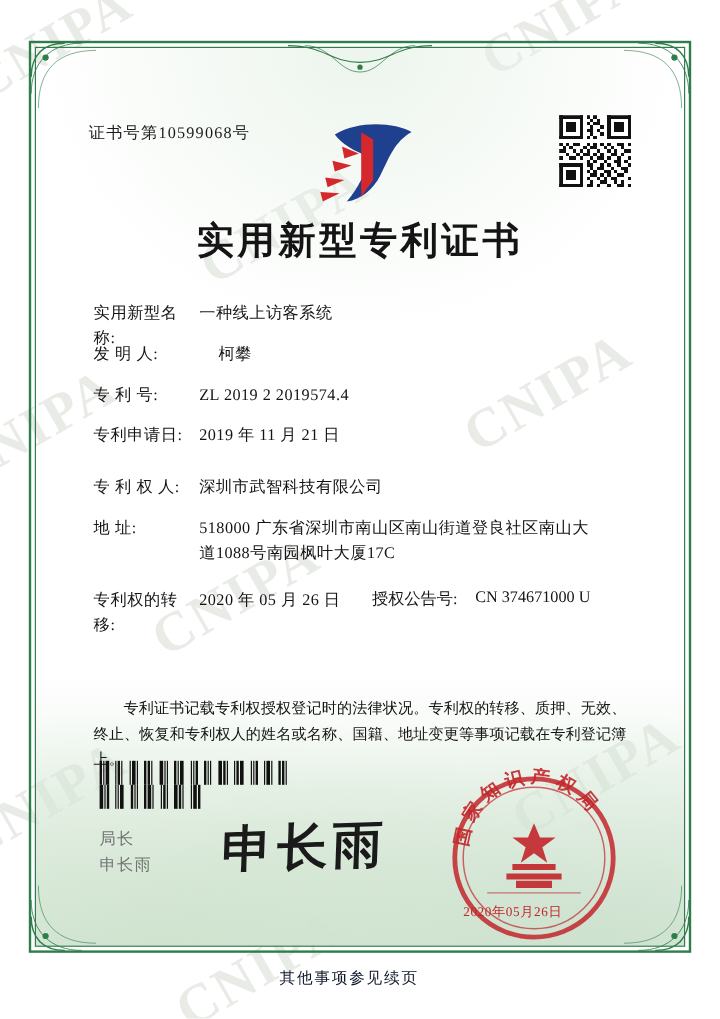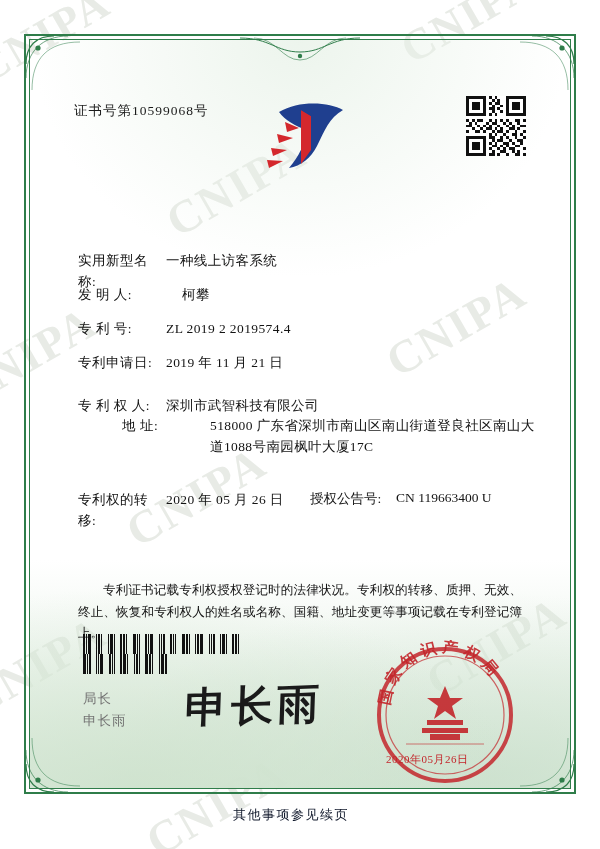--- a/index.html
+++ b/index.html
@@ -157,21 +157,21 @@
   }
   .field .val {
     flex: 1;
     letter-spacing: 0.4px;
   }
   .f1 { top: 251px; justify-content: flex-end; }
   .f2 { top: 285px; gap: 16px; }
   .f3 { top: 319px; }
   .f4 { top: 353px; }
   .f5 { top: 396px; }
-  .f6 { top: 416px; width: 420px; margin-left: 44px; }
+  .f6 { top: 430px; width: 420px; }
   .f7 { top: 490px; }
   .f7b {
     position: absolute;
     left: 310px;
     top: 490px;
     font-family: "Liberation Serif", serif;
     font-size: 13.5px;
     color: #141414;
     display: flex;
   }
@@ -453,20 +453,21 @@
         <rect x="16" y="19" width="1" height="1"></rect>
           <rect x="18" y="19" width="1" height="1"></rect>
         <rect x="8" y="20" width="2" height="1"></rect>
           <rect x="11" y="20" width="1" height="1"></rect>
         <rect x="14" y="20" width="1" height="1"></rect>
           <rect x="17" y="20" width="2" height="1"></rect>
         <rect x="20" y="20" width="1" height="1"></rect>
       </g>
     </svg>
 
+    <div class="title">实用新型专利证书</div>
 
     <div class="field f1">
       <span class="lbl">实用新型名称:</span>
       <span class="val">一种线上访客系统</span>
     </div>
     <div class="field f2">
       <span class="lbl">发 明 人:</span>
       <span class="val">柯攀</span>
     </div>
     <div class="field f3">
@@ -484,21 +485,21 @@
     <div class="field f6">
       <span class="lbl">地      址:</span>
       <span class="val">518000  广东省深圳市南山区南山街道登良社区南山大道1088号南园枫叶大厦17C</span>
     </div>
     <div class="field f7">
       <span class="lbl">专利权的转移:</span>
       <span class="val">2020 年 05 月 26 日</span>
     </div>
     <div class="f7b">
       <span class="lbl">授权公告号:</span>
-      <span class="val">CN 119663400 U</span>
+      <span class="val">CN 374671000 U</span>
     </div>
 
     <div class="para p2">专利证书记载专利权授权登记时的法律状况。专利权的转移、质押、无效、终止、恢复和专利权人的姓名或名称、国籍、地址变更等事项记载在专利登记簿上。</div>
 
     <div class="barcode">
       <span style="width:2px"></span><span style="width:1px"></span><span style="width:3px"></span>
       <span style="width:1px"></span><span style="width:2px"></span><span style="width:1px"></span>
       <span style="width:1px"></span><span style="width:3px"></span><span style="width:1px"></span>
       <span style="width:2px"></span><span style="width:2px"></span><span style="width:1px"></span>
       <span style="width:3px"></span><span style="width:1px"></span><span style="width:1px"></span>

